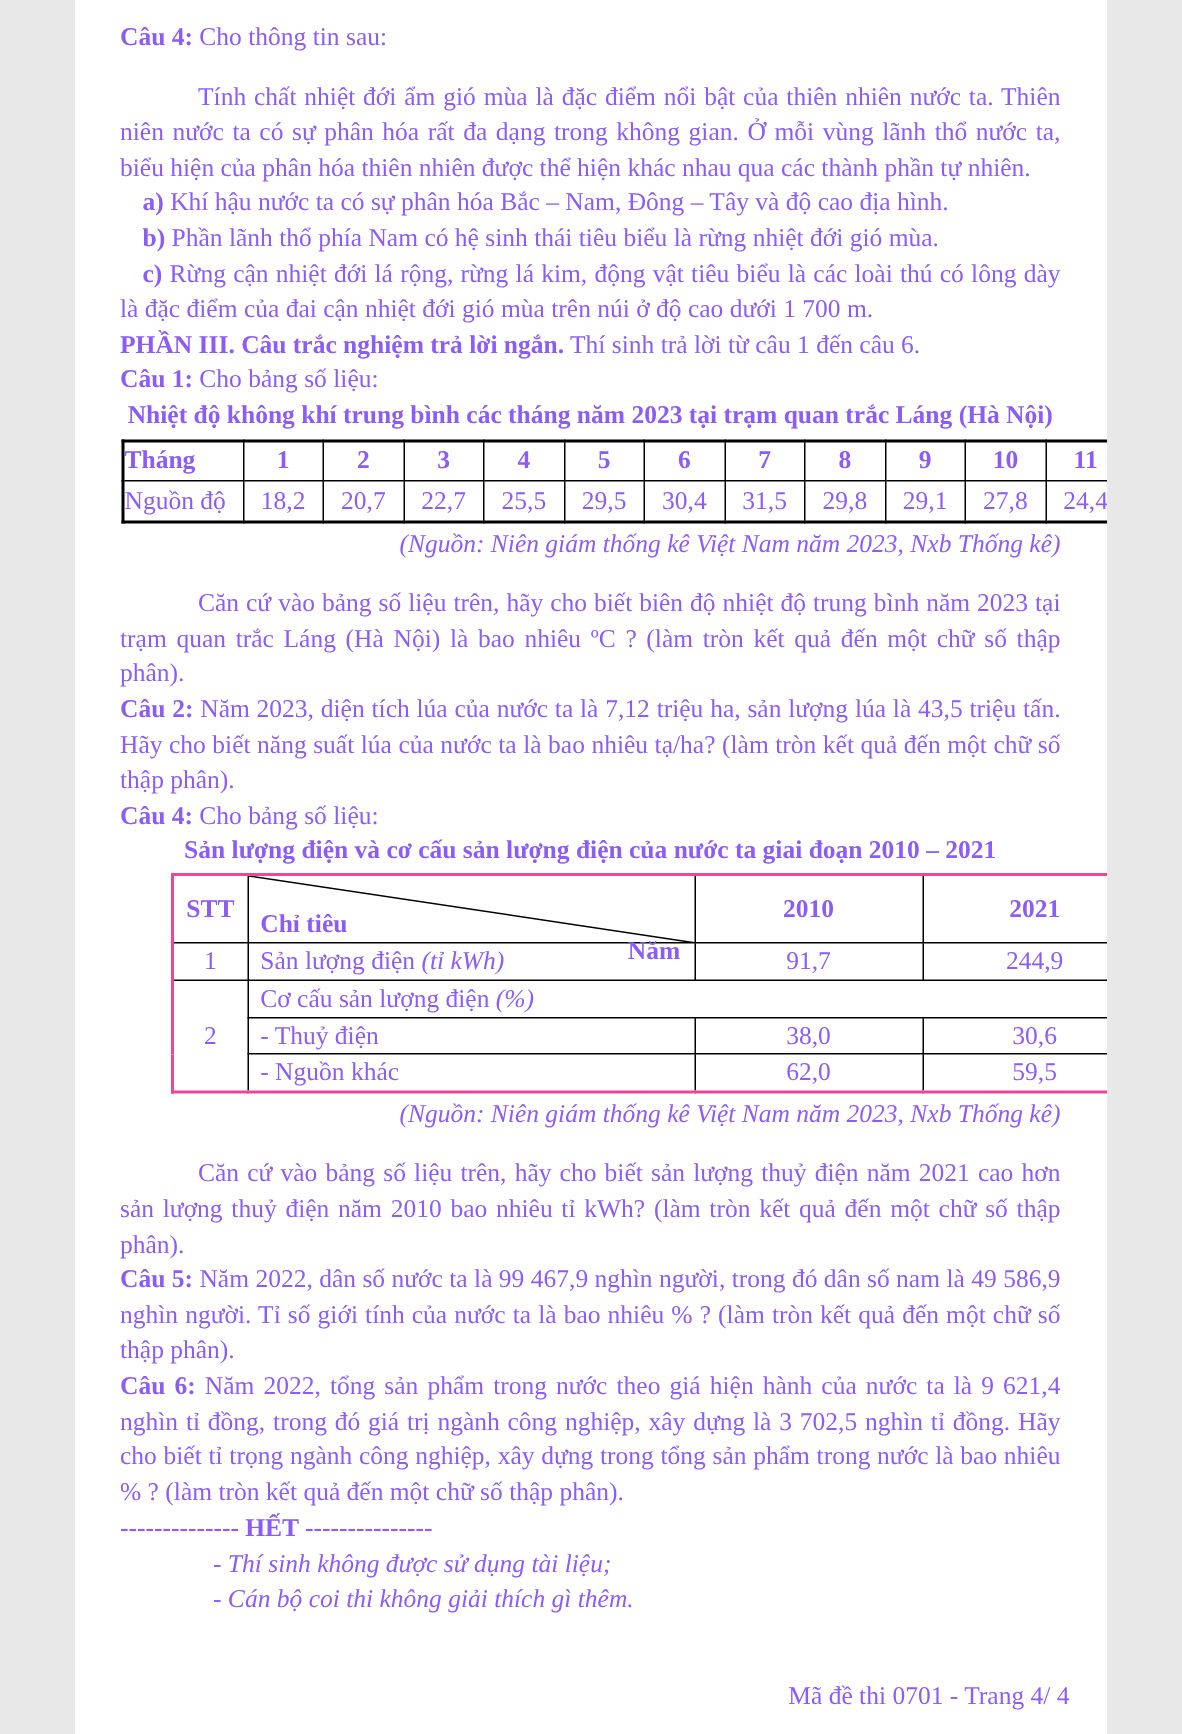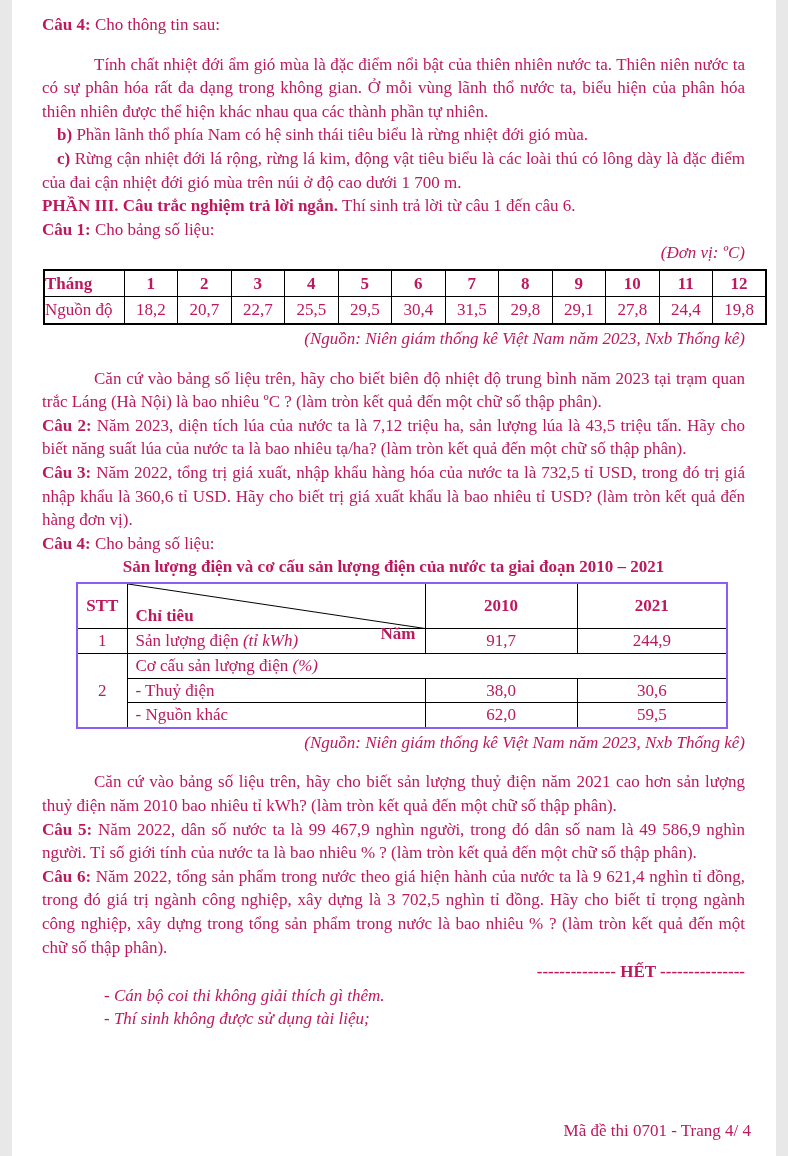--- a/index.html
+++ b/index.html
@@ -1,73 +1,74 @@
 <!DOCTYPE html>
 <html><head>
 <meta charset="utf-8">
 <style>
   * { box-sizing: border-box; }
   html, body { margin: 0; padding: 0; background: #e8e8e8; }
   .page {
-    width: 764px; height: 1156px; background: #ffffff; color: #be185d;
+    width: 688px; height: 1156px; background: #ffffff; color: #8b5cf6;
     font-family: "Liberation Serif", "DejaVu Serif", serif;
     font-size: 17px; line-height: 23.6px;
     padding: 13px 31px 0 30px;
     position: relative; overflow: hidden; margin: 0 auto;
   }
   p { margin: 0; text-align: justify; }
   .indent { text-indent: 52px; margin-top: 16px; }
   .opt { text-indent: 15px; }
   b { font-weight: bold; }
   .center-bold { text-align: center; font-weight: bold; }
   .u { }
   .right-italic { text-align: right; font-style: italic; }
   .note { margin-left: 62px; font-style: italic; text-align: left; }
-  .het { text-align: right; font-weight: bold; margin-top: 1px; }
+  .het { text-align: left; font-weight: bold; margin-top: 1px; }
   .footer { position: absolute; right: 25px; bottom: 13px; }
 
   
   table.t1 {
     width: 724px; border-collapse: collapse; table-layout: fixed;
     border: 2px solid #000; margin: 4px 0 2px 1px;
   }
   table.t1 th, table.t1 td {
     border: 1px solid #000; text-align: center; height: 27px; padding: 0;
   }
   table.t1 th { font-weight: bold; }
   table.t1 .labcol { text-align: left; padding-left: 0; }
 
   
   table.t2 {
     width: 650px; border-collapse: collapse; table-layout: fixed;
-    border: 2px solid #8b5cf6; margin: 3px 0 2px 34px;
+    border: 2px solid #ec4899; margin: 3px 0 2px 34px;
   }
   table.t2 th, table.t2 td { border: 1px solid #000; text-align: center; padding: 0; }
   table.t2 tr.head th { height: 46px; font-weight: bold; }
   table.t2 td { height: 24px; }
   table.t2 .left { text-align: left; padding-left: 8px; }
   td.diag, th.diag { position: relative; }
   .diag svg { position: absolute; left: 0; top: 0; width: 100%; height: 100%; display: block; }
   .diag .nam { position: absolute; top: 1px; right: 9px; font-weight: bold; margin-top: 37px; }
   .diag .chitieu { position: absolute; bottom: 1px; left: 8px; font-weight: bold; }
 </style>
 </head>
 <body>
 
 <div class="page">
 
   <p><b>Câu 4:</b> <span>Cho thông tin sau:</span></p>
   <p class="indent">Tính chất nhiệt đới ẩm gió mùa là đặc điểm nổi bật của thiên nhiên nước ta. Thiên niên nước ta có sự phân hóa rất đa dạng trong không gian. Ở mỗi vùng lãnh thổ nước ta, biểu hiện của phân hóa thiên nhiên được thể hiện khác nhau qua các thành phần tự nhiên.</p>
+  <p class="opt"><b>a)</b> <span>Khí hậu nước ta có sự phân hóa Bắc – Nam, Đông – Tây và độ cao địa hình.</span></p>
   <p class="opt"><b>b)</b> <span>Phần lãnh thổ phía Nam có hệ sinh thái tiêu biểu là rừng nhiệt đới gió mùa.</span></p>
   <p class="opt"><b>c)</b> <span>Rừng cận nhiệt đới lá rộng, rừng lá kim, động vật tiêu biểu là các loài thú có lông dày là đặc điểm của đai cận nhiệt đới gió mùa trên núi ở độ cao dưới 1 700 m.</span></p>
 
   <p><b>PHẦN III. Câu trắc nghiệm trả lời ngắn.</b> <span>Thí sinh trả lời từ câu 1 đến câu 6.</span></p>
 
   <p><b>Câu 1:</b> <span>Cho bảng số liệu:</span></p>
-  <p class="right-italic">(Đơn vị: ºC)</p>
+  <p class="center-bold">Nhiệt độ không khí trung bình các tháng năm 2023 tại trạm quan trắc Láng (Hà Nội)</p>
 
   <table class="t1">
     <colgroup>
       <col style="width:80px">
       <col>
         <col>
         <col>
         <col>
         <col>
         <col>
@@ -109,21 +110,20 @@
       <td>24,4</td>
       <td>19,8</td>
     </tr>
   </tbody>
     </table>
 
   <p class="right-italic">(Nguồn: Niên giám thống kê Việt Nam năm 2023, Nxb Thống kê)</p>
   <p class="indent">Căn cứ vào bảng số liệu trên, hãy cho biết biên độ nhiệt độ trung bình năm 2023 tại trạm quan trắc Láng (Hà Nội) là bao nhiêu ºC ? (làm tròn kết quả đến một chữ số thập phân).</p>
 
   <p><b>Câu 2:</b> <span>Năm 2023, diện tích lúa của nước ta là 7,12 triệu ha, sản lượng lúa là 43,5 triệu tấn. Hãy cho biết năng suất lúa của nước ta là bao nhiêu tạ/ha? (làm tròn kết quả đến một chữ số thập phân).</span></p>
-  <p><b>Câu 3:</b> <span>Năm 2022, tổng trị giá xuất, nhập khẩu hàng hóa của nước ta là 732,5 tỉ USD, trong đó trị giá nhập khẩu là 360,6 tỉ USD. Hãy cho biết trị giá xuất khẩu là bao nhiêu tỉ USD? (làm tròn kết quả đến hàng đơn vị).</span></p>
 
   <p><b>Câu 4:</b> <span>Cho bảng số liệu:</span></p>
   <p class="center-bold u">Sản lượng điện và cơ cấu sản lượng điện của nước ta giai đoạn 2010 – 2021</p>
 
   <table class="t2">
     <colgroup>
       <col style="width:50px">
       <col style="width:298px">
       <col style="width:152px">
       <col style="width:150px">
@@ -164,17 +164,17 @@
   </tbody>
     </table>
 
   <p class="right-italic">(Nguồn: Niên giám thống kê Việt Nam năm 2023, Nxb Thống kê)</p>
   <p class="indent">Căn cứ vào bảng số liệu trên, hãy cho biết sản lượng thuỷ điện năm 2021 cao hơn sản lượng thuỷ điện năm 2010 bao nhiêu tỉ kWh? (làm tròn kết quả đến một chữ số thập phân).</p>
 
   <p><b>Câu 5:</b> <span>Năm 2022, dân số nước ta là 99 467,9 nghìn người, trong đó dân số nam là 49 586,9 nghìn người. Tỉ số giới tính của nước ta là bao nhiêu % ? (làm tròn kết quả đến một chữ số thập phân).</span></p>
   <p><b>Câu 6:</b> <span>Năm 2022, tổng sản phẩm trong nước theo giá hiện hành của nước ta là 9 621,4 nghìn tỉ đồng, trong đó giá trị ngành công nghiệp, xây dựng là 3 702,5 nghìn tỉ đồng. Hãy cho biết tỉ trọng ngành công nghiệp, xây dựng trong tổng sản phẩm trong nước là bao nhiêu % ? (làm tròn kết quả đến một chữ số thập phân).</span></p>
 
   <p class="het">-------------- HẾT ---------------</p>
+  <p class="note">- Thí sinh không được sử dụng tài liệu;</p>
   <p class="note">- Cán bộ coi thi không giải thích gì thêm.</p>
-  <p class="note">- Thí sinh không được sử dụng tài liệu;</p>
 
   <div class="footer">Mã đề thi 0701 - Trang 4/ 4</div>
 </div>
 
 </body></html>

